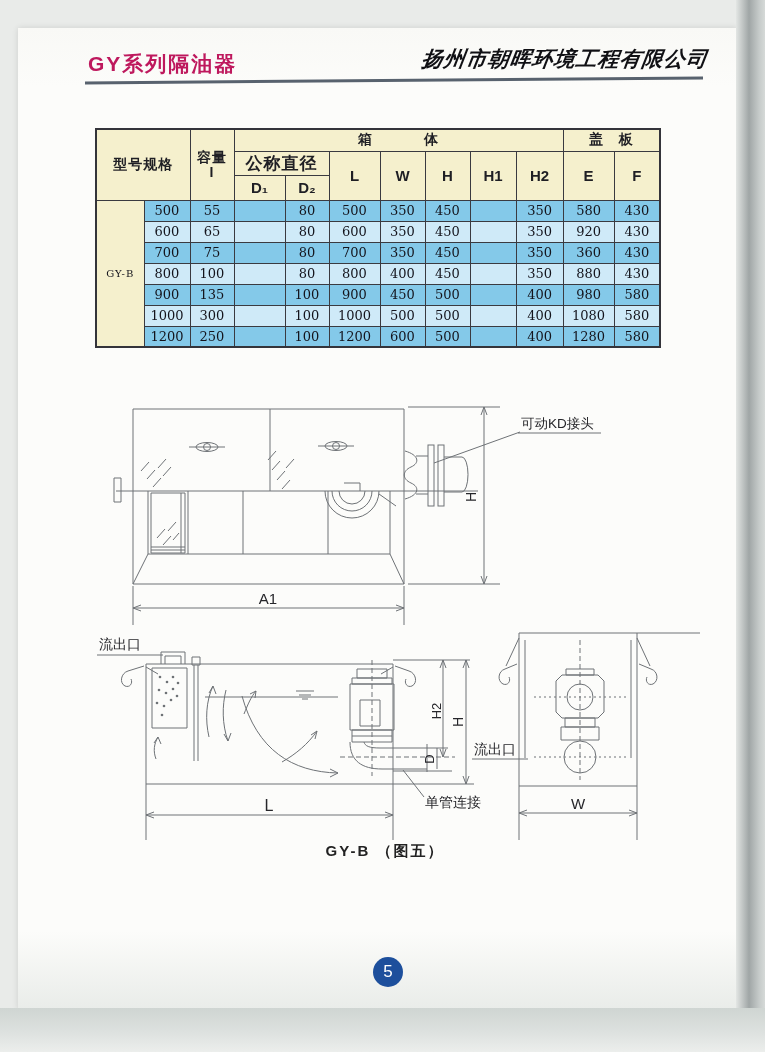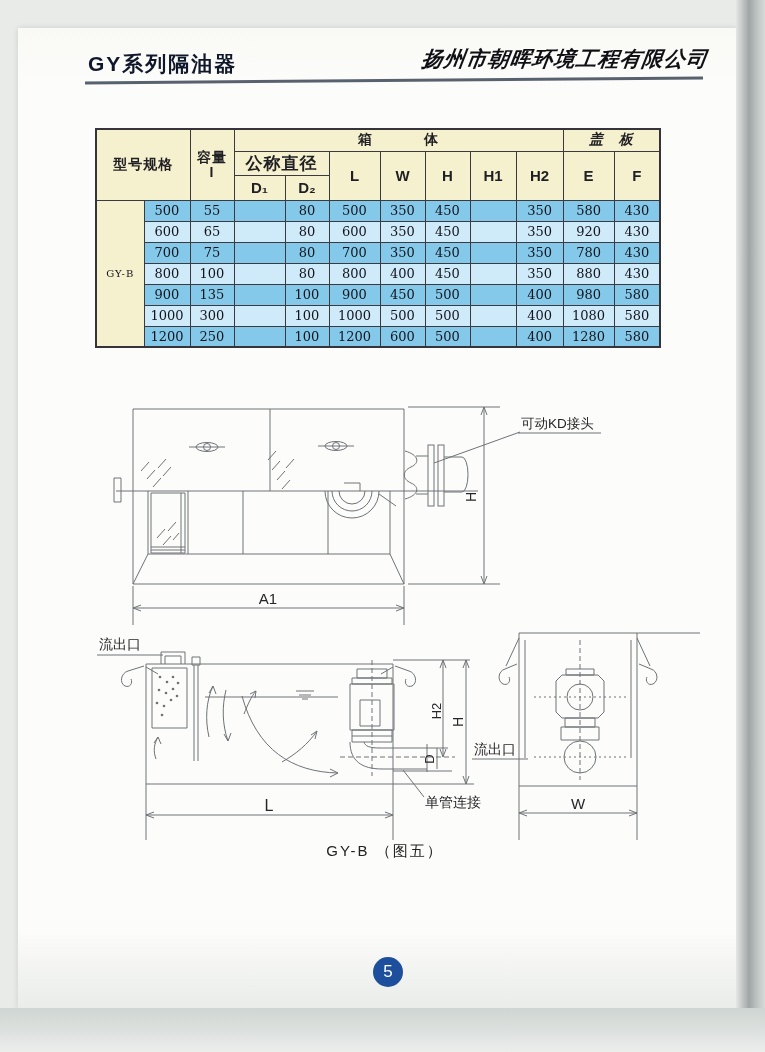--- a/index.html
+++ b/index.html
@@ -17,21 +17,21 @@
     position:absolute;right:0;top:0;width:29px;height:1052px;
     background:linear-gradient(90deg,#e3e6e4 0%,#a0a6a6 45%,#c6cbca 80%,#d6dad8 100%);
   }
   .edge-bottom{
     position:absolute;left:0;bottom:0;width:765px;height:44px;
     background:linear-gradient(180deg,#cfd5d2 0%,#dde1df 55%,#eceeec 100%);
   }
   
   .doc-title{
     position:absolute;left:88px;top:50px;font-size:21px;font-weight:700;
-    color:#0f172a;letter-spacing:2px;
+    color:#be185d;letter-spacing:2px;
   }
   .company{
     position:absolute;left:396px;top:45px;width:312px;text-align:right;
     font-family:"DejaVu Serif",serif;font-style:italic;font-weight:700;
     font-size:21px;color:#101014;letter-spacing:1px;transform:skewX(-8deg);
   }
   .header-rule{
     position:absolute;left:85px;top:79px;width:618px;height:2.5px;
     background:#58626e;transform:rotate(-0.45deg);
   }
@@ -55,27 +55,27 @@
   .spec-table tbody td{
     font-family:"DejaVu Serif",serif;font-size:13px;color:#14141c;
   }
   .spec-table tbody tr:nth-child(odd) td{background:#84c9e9;}
   .spec-table tbody tr:nth-child(even) td{background:#cfeaf8;}
   .spec-table tbody td.model-cell{
     background:#f5f0cd !important;font-family:"DejaVu Serif",serif;
     font-size:10px;letter-spacing:1px;
   }
   .group-box{word-spacing:46px;}
-  .group-cover{word-spacing:10px;font-style:italic;}
+  .group-cover{word-spacing:10px;}
   .cap2{display:block;line-height:15px;text-align:center;}
   
   .drawing-svg{position:absolute;left:80px;top:385px;width:630px;height:485px;}
   .caption{
     position:absolute;left:300px;top:842px;width:170px;text-align:center;
-    font-size:15px;font-weight:400;color:#222;letter-spacing:2px;
+    font-size:15px;font-weight:700;color:#222;letter-spacing:2px;
   }
   .page-badge{
     position:absolute;left:373px;top:957px;width:30px;height:30px;border-radius:50%;
     background:#1d4f9c;color:#fff;font-size:17px;line-height:30px;text-align:center;
   }
   svg text{font-family:"Liberation Sans",sans-serif;fill:#26262a;}
 </style>
 </head>
 <body>
 
@@ -156,21 +156,21 @@
     <tr>
       <td>700</td>
       <td>75</td>
       <td></td>
       <td>80</td>
       <td>700</td>
       <td>350</td>
       <td>450</td>
       <td></td>
       <td>350</td>
-      <td>780</td>
+      <td>360</td>
       <td>430</td>
     </tr>
     <tr>
       <td>800</td>
       <td>100</td>
       <td></td>
       <td>80</td>
       <td>800</td>
       <td>400</td>
       <td>450</td>

